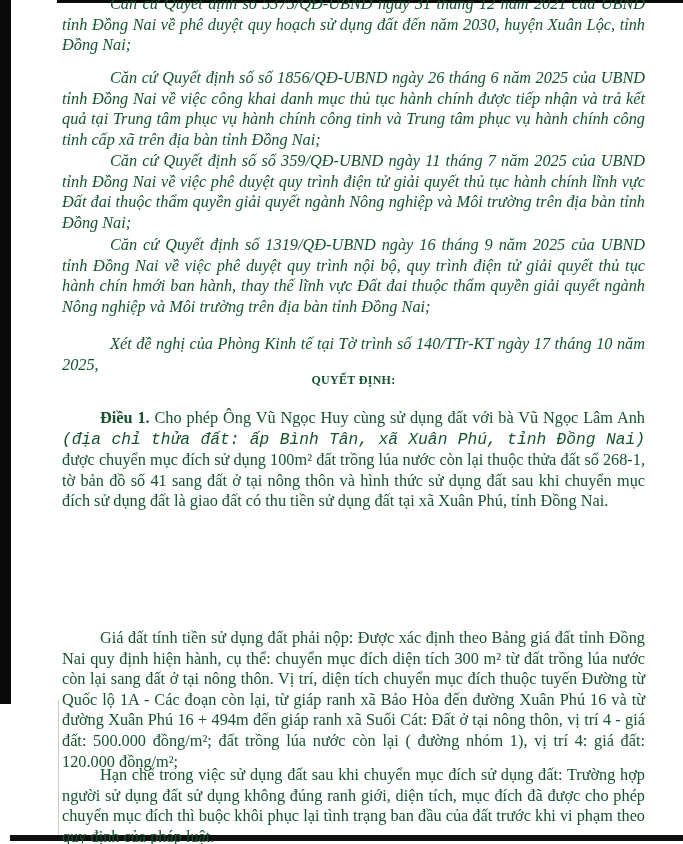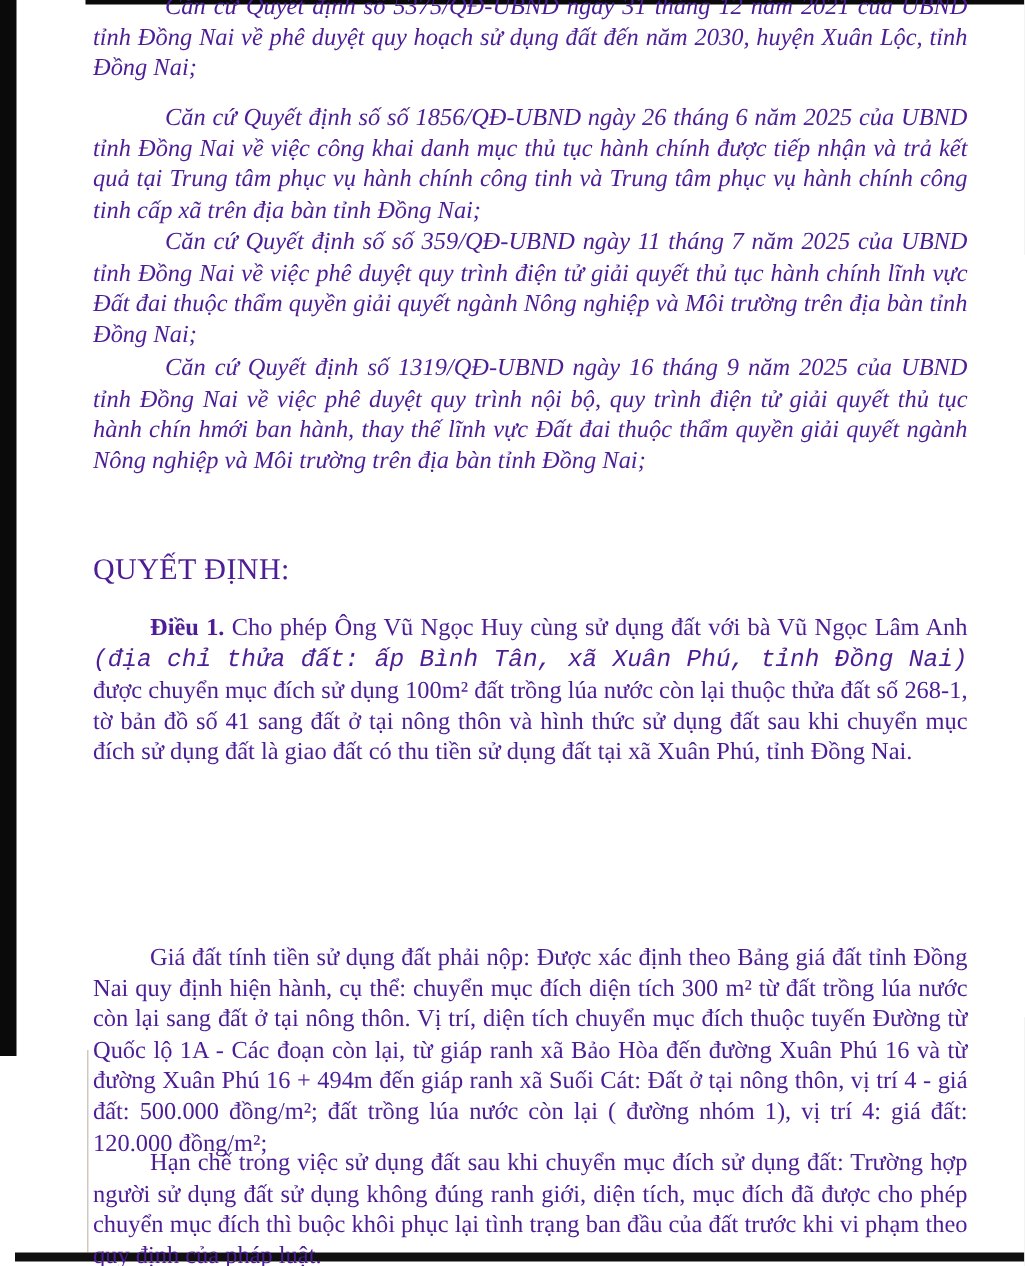--- a/index.html
+++ b/index.html
@@ -2,41 +2,41 @@
 <html lang="vi"><head>
 <meta charset="utf-8">
 <style>
   html,body{margin:0;padding:0;background:#e9e9e9;}
   .page{
     position:relative;
     width:683px;height:844px;
     background:#ffffff;
     overflow:hidden;
     font-family:"Liberation Serif", serif;
-    color:#4c1d95;
+    color:#14532d;
   }
   
   .scan-edge-left{position:absolute;left:0;top:0;width:11px;height:704px;background:#0a0a0a;}
   .border-top{position:absolute;left:57px;right:0;top:0;height:3px;background:#0a0a0a;}
   .border-bottom{position:absolute;left:10px;right:0;top:835px;height:6px;background:#101010;}
   .border-left-lower{position:absolute;left:58px;top:700px;width:1px;height:135px;background:#cfc9c3;}
 
   
   .block{
     position:absolute;left:62px;width:583px;
     margin:0;
     font-size:16.3px;line-height:20.6px;
     text-align:justify;
   }
   .recital{font-style:italic;text-indent:48px;}
   .term{text-indent:38px;}
   .heading{
-    font-weight:normal;font-style:normal;
-    text-align:left;text-indent:0;
-    font-size:20px;letter-spacing:.3px;
+    font-weight:bold;font-style:normal;
+    text-align:center;text-indent:0;
+    font-size:12px;letter-spacing:.3px;
   }
   .b{font-weight:bold;margin-top:23px;}
   .i{font-style:italic;font-family:Liberation Mono, monospace;}
 </style>
 </head>
 <body>
 
 <div class="page">
 
   <div class="scan-edge-left"></div>
@@ -45,20 +45,21 @@
   <div class="border-bottom"></div>
 
   <p class="block recital" style="top:-6px">Căn cứ Quyết định số 5375/QĐ-UBND ngày 31 tháng 12 năm 2021 của UBND tỉnh Đồng Nai về phê duyệt quy hoạch sử dụng đất đến năm 2030, huyện Xuân Lộc, tỉnh Đồng Nai;</p>
 
   <p class="block recital" style="top:68px">Căn cứ Quyết định số số 1856/QĐ-UBND ngày 26 tháng 6 năm 2025 của UBND tỉnh Đồng Nai về việc công khai danh mục thủ tục hành chính được tiếp nhận và trả kết quả tại Trung tâm phục vụ hành chính công tinh và Trung tâm phục vụ hành chính công tinh cấp xã trên địa bàn tỉnh Đồng Nai;</p>
 
   <p class="block recital" style="top:151px">Căn cứ Quyết định số số 359/QĐ-UBND ngày 11 tháng 7 năm 2025 của UBND tỉnh Đồng Nai về việc phê duyệt quy trình điện tử giải quyết thủ tục hành chính lĩnh vực Đất đai thuộc thẩm quyền giải quyết ngành Nông nghiệp và Môi trường trên địa bàn tỉnh Đồng Nai;</p>
 
   <p class="block recital" style="top:235px">Căn cứ Quyết định số 1319/QĐ-UBND ngày 16 tháng 9 năm 2025 của UBND tỉnh Đồng Nai về việc phê duyệt quy trình nội bộ, quy trình điện tử giải quyết thủ tục hành chín hmới ban hành, thay thế lĩnh vực Đất đai thuộc thẩm quyền giải quyết ngành Nông nghiệp và Môi trường trên địa bàn tỉnh Đồng Nai;</p>
 
+  <p class="block recital" style="top:334px">Xét đề nghị của Phòng Kinh tế tại Tờ trình số 140/TTr-KT ngày 17 tháng 10 năm 2025,</p>
 
   <p class="block heading" style="top:370px">QUYẾT ĐỊNH:</p>
 
   <p class="block term" style="top:408px">
     <span class="b">Điều 1.</span><span> Cho phép Ông Vũ Ngọc Huy cùng sử dụng đất với bà Vũ Ngọc Lâm Anh </span><span class="i">(địa chỉ thửa đất: ấp Bình Tân, xã Xuân Phú, tỉnh Đồng Nai)</span><span> được chuyển mục đích sử dụng 100m² đất trồng lúa nước còn lại thuộc thửa đất số 268-1, tờ bản đồ số 41 sang đất ở tại nông thôn và hình thức sử dụng đất sau khi chuyển mục đích sử dụng đất là giao đất có thu tiền sử dụng đất tại xã Xuân Phú, tỉnh Đồng Nai.</span>
   </p>
 
 
 
   <p class="block term" style="top:628px">Giá đất tính tiền sử dụng đất phải nộp: Được xác định theo Bảng giá đất tỉnh Đồng Nai quy định hiện hành, cụ thể: chuyển mục đích diện tích 300 m² từ đất trồng lúa nước còn lại sang đất ở tại nông thôn. Vị trí, diện tích chuyển mục đích thuộc tuyến Đường từ Quốc lộ 1A - Các đoạn còn lại, từ giáp ranh xã Bảo Hòa đến đường Xuân Phú 16 và từ đường Xuân Phú 16 + 494m đến giáp ranh xã Suối Cát: Đất ở tại nông thôn, vị trí 4 - giá đất: 500.000 đồng/m²; đất trồng lúa nước còn lại ( đường nhóm 1), vị trí 4: giá đất: 120.000 đồng/m²;</p>

